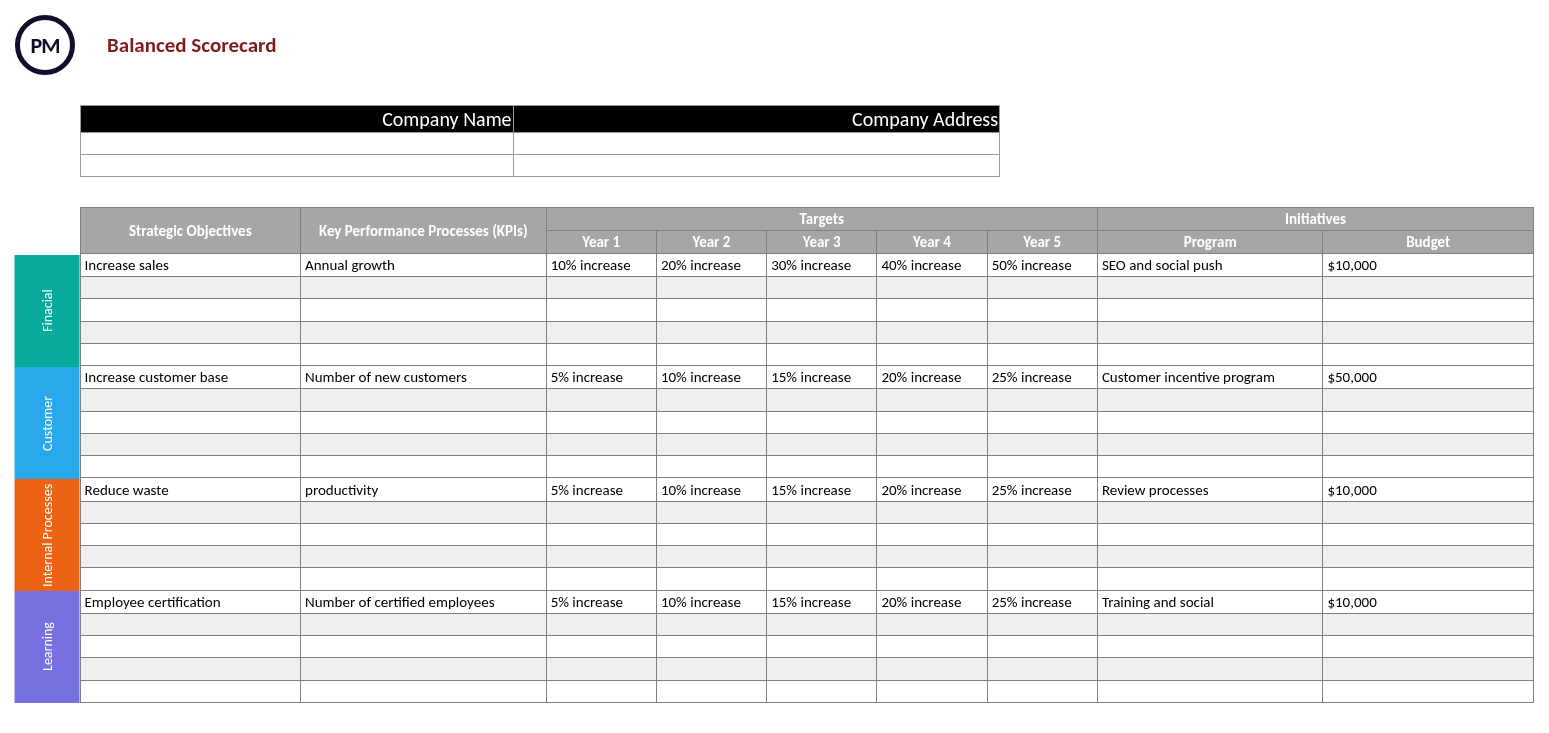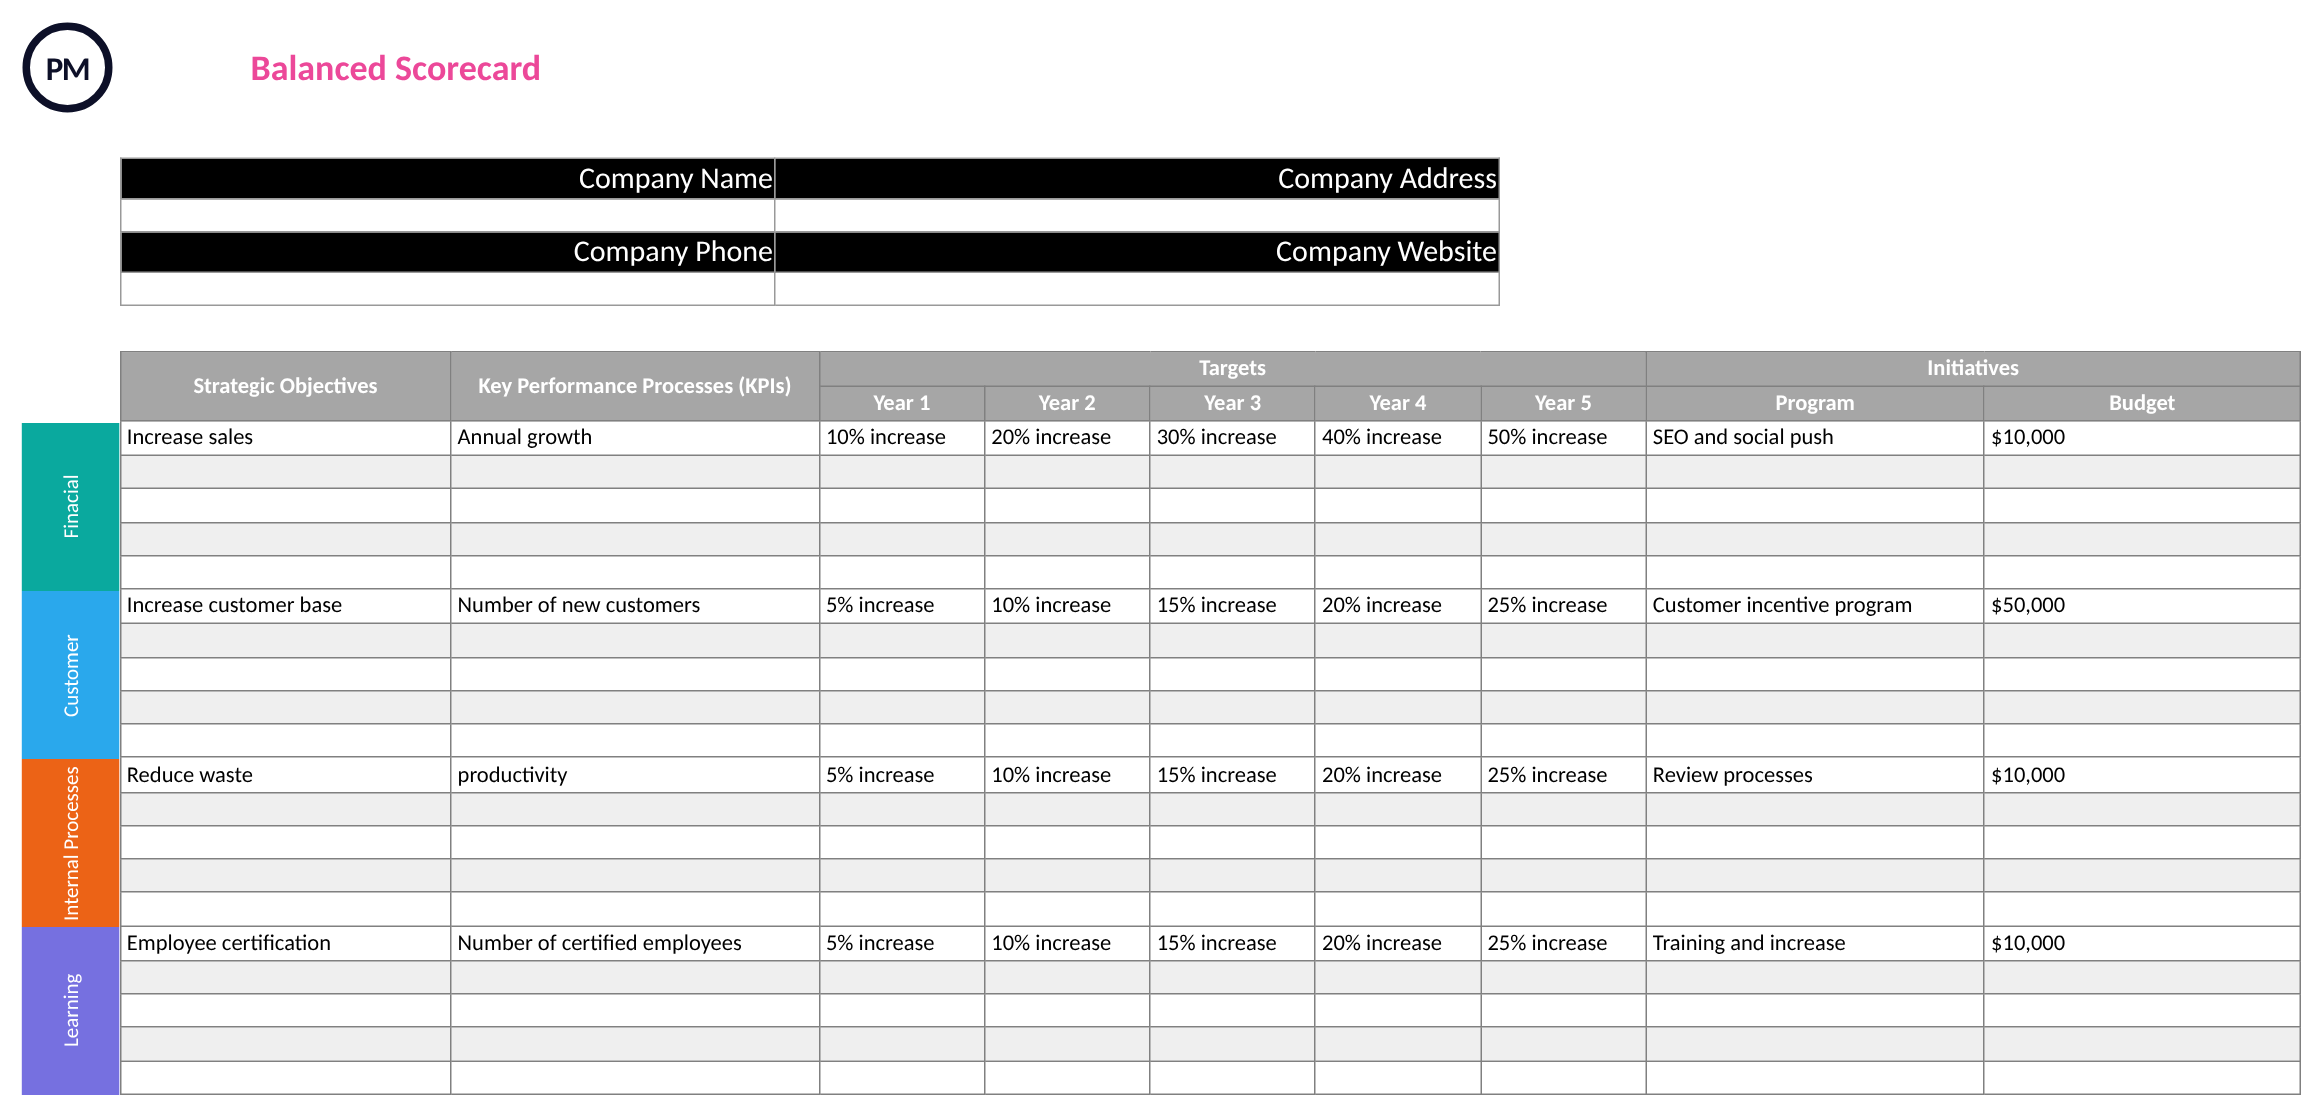--- a/index.html
+++ b/index.html
@@ -35,24 +35,23 @@
     color: #0d1028;
     letter-spacing: -1px;
   }
   .logo-text {
     font-size: 32px;
     font-weight: 800;
     color: #0d1028;
     letter-spacing: -0.5px;
   }
   .doc-title {
-    font-size: 24px;
+    font-size: 21px;
     font-weight: 700;
-    color: #ec4899;
-    margin-left: 60px;
+    color: #7f1d1d;
   }
 
   .company-info {
     margin-left: 65px;
     width: 920px;
     border-collapse: collapse;
     margin-bottom: 30px;
   }
   .company-info td {
     border: 1px solid #999;
@@ -133,24 +132,20 @@
 
 <table class="company-info">
   <tbody>
       <tr>
     <td class="hdr">Company Name</td>
     <td class="hdr">Company Address</td>
   </tr>
   <tr>
     <td class="val"></td>
     <td class="val"></td>
-  </tr>
-  <tr>
-    <td class="hdr">Company Phone</td>
-    <td class="hdr">Company Website</td>
   </tr>
   <tr>
     <td class="val"></td>
     <td class="val"></td>
   </tr>
 </tbody>
   </table>
 
 <div class="scorecard-wrap">
   <div class="side-tabs">
@@ -356,21 +351,21 @@
           <td></td>
         </tr>
         <tr>
           <td>Employee certification</td>
           <td>Number of certified employees</td>
           <td>5% increase</td>
           <td>10% increase</td>
           <td>15% increase</td>
           <td>20% increase</td>
           <td>25% increase</td>
-          <td>Training and increase</td>
+          <td>Training and social</td>
           <td>$10,000</td>
         </tr>
         <tr class="alt">
           <td></td>
           <td></td>
           <td></td>
           <td></td>
           <td></td>
           <td></td>
           <td></td>

